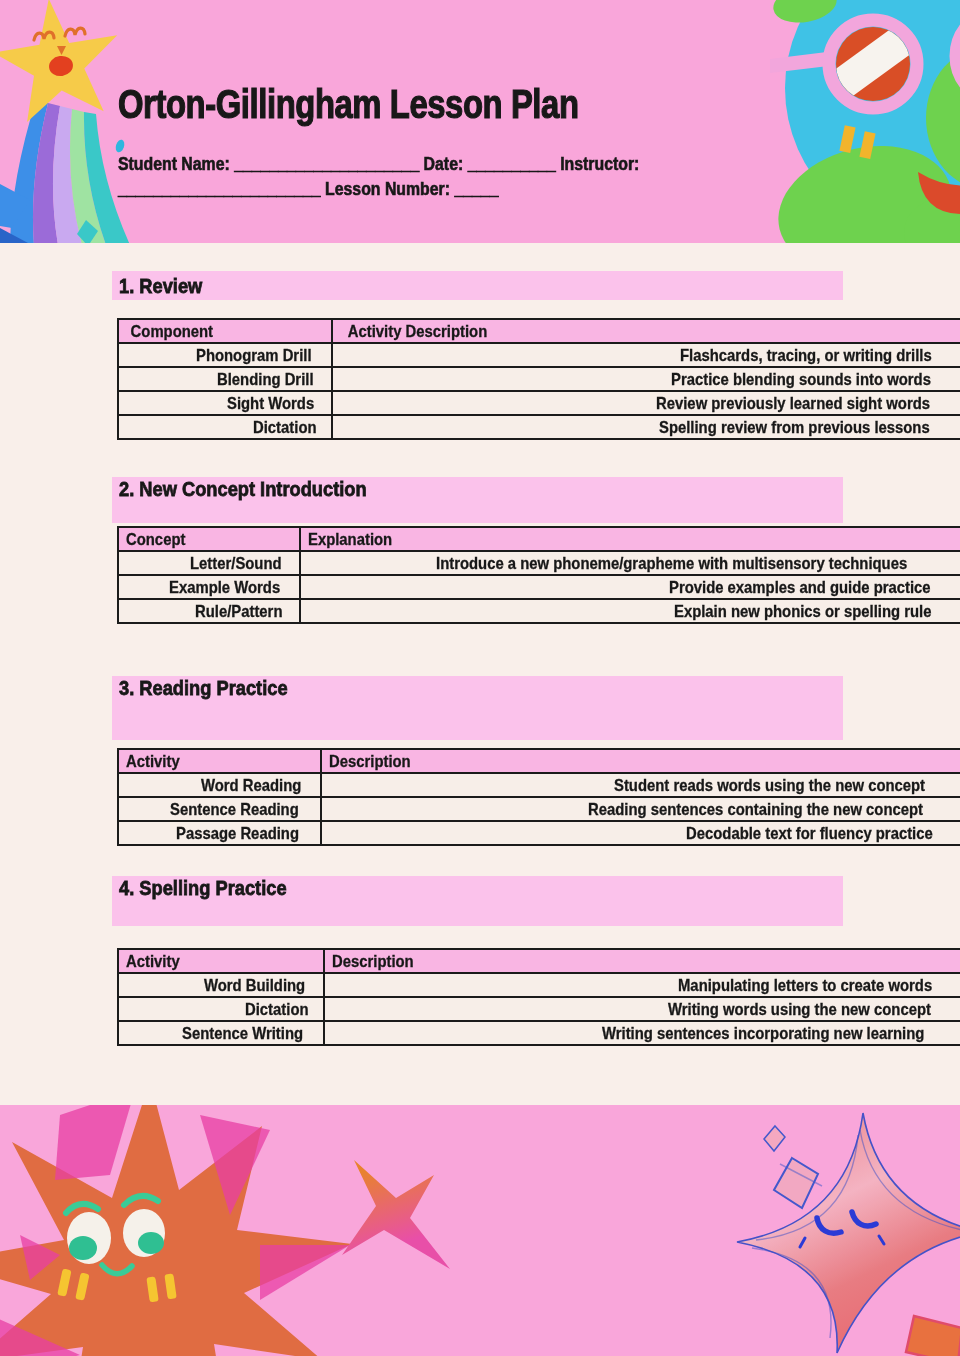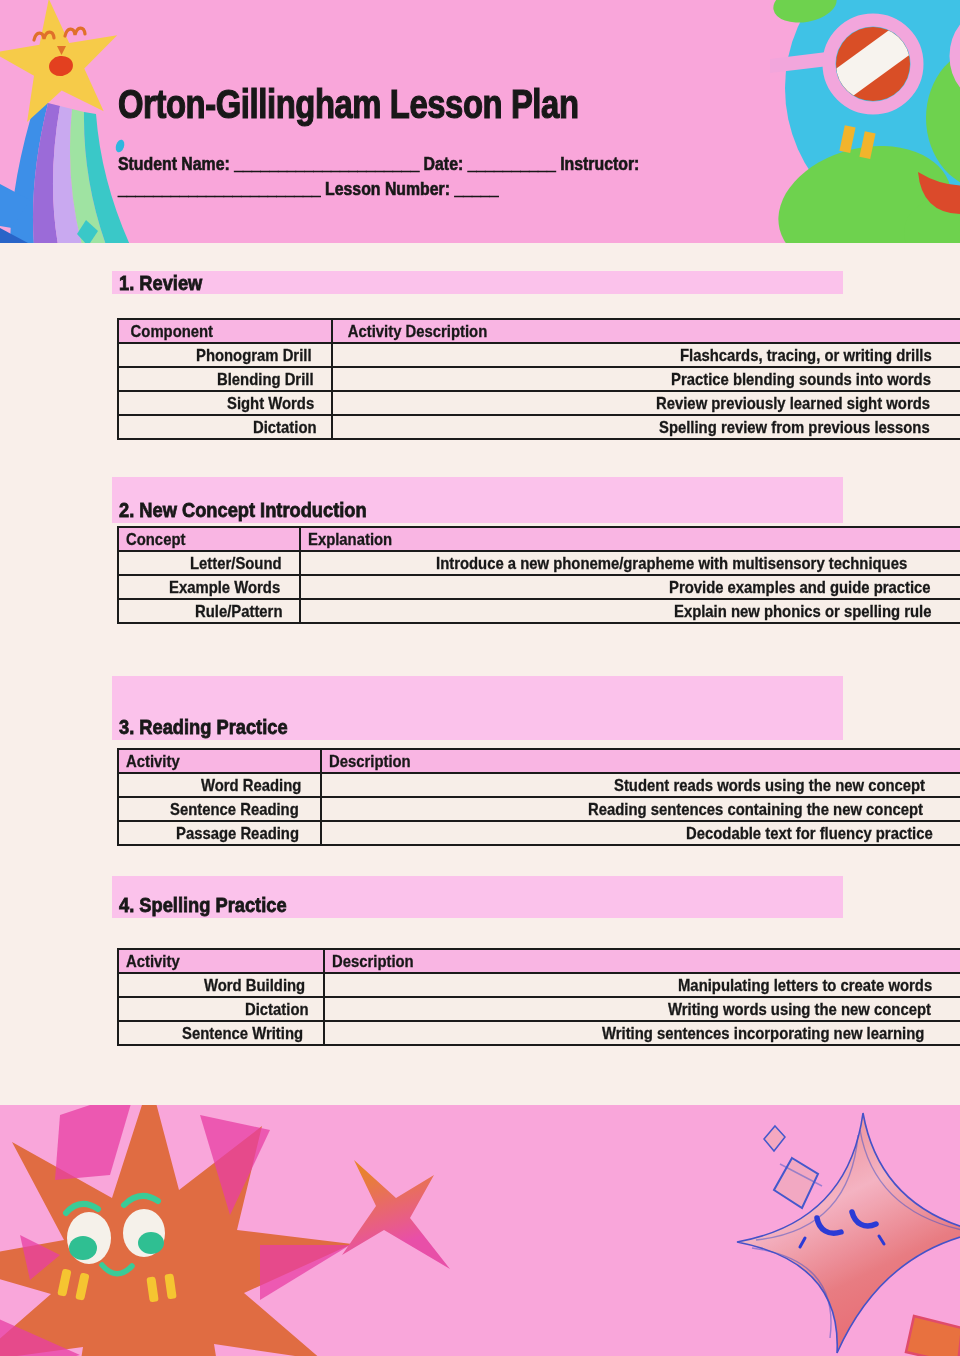--- a/index.html
+++ b/index.html
@@ -31,32 +31,32 @@
     position:absolute;left:118px;font-size:18px;font-weight:700;line-height:24px;
     transform:scaleX(.88);transform-origin:0 50%;white-space:nowrap;
     -webkit-text-stroke:.6px var(--ink);
   }
   .fields .blank{letter-spacing:0;}
   .fields-line1{top:152px;}
   .fields-line2{top:177px;}
 
   .section-bar{
     position:absolute;left:112px;width:731px;background:var(--bar-pink);
-    display:flex;align-items:flex-end;padding:0 0 2px 7px;
+    display:flex;padding:0 0 2px 7px;
   }
   .section-bar.center{align-items:center;padding-bottom:0;}
   .section-title{
     font-size:21px;font-weight:700;line-height:1.1;white-space:nowrap;
     transform:scaleX(.87);transform-origin:0 50%;
     -webkit-text-stroke:.8px var(--ink);
   }
-  .s1-bar{top:271px;height:23px;}
+  .s1-bar{top:271px;height:29px;}
   .s2-bar{top:477px;height:46px;}
   .s3-bar{top:676px;height:64px;}
-  .s4-bar{top:876px;height:42px;}
+  .s4-bar{top:876px;height:50px;}
 
   table.lesson{
     position:absolute;left:117px;width:852px;border-collapse:collapse;
     table-layout:fixed;background:var(--cell-cream);padding-left:45px;
   }
   table.lesson th,table.lesson td{
     border:2px solid #1b1b1b;height:24px;padding:0 7px;
     font-size:16.5px;font-weight:700;vertical-align:middle;text-align:left;
     -webkit-text-stroke:.3px var(--ink);overflow:hidden;
   }

